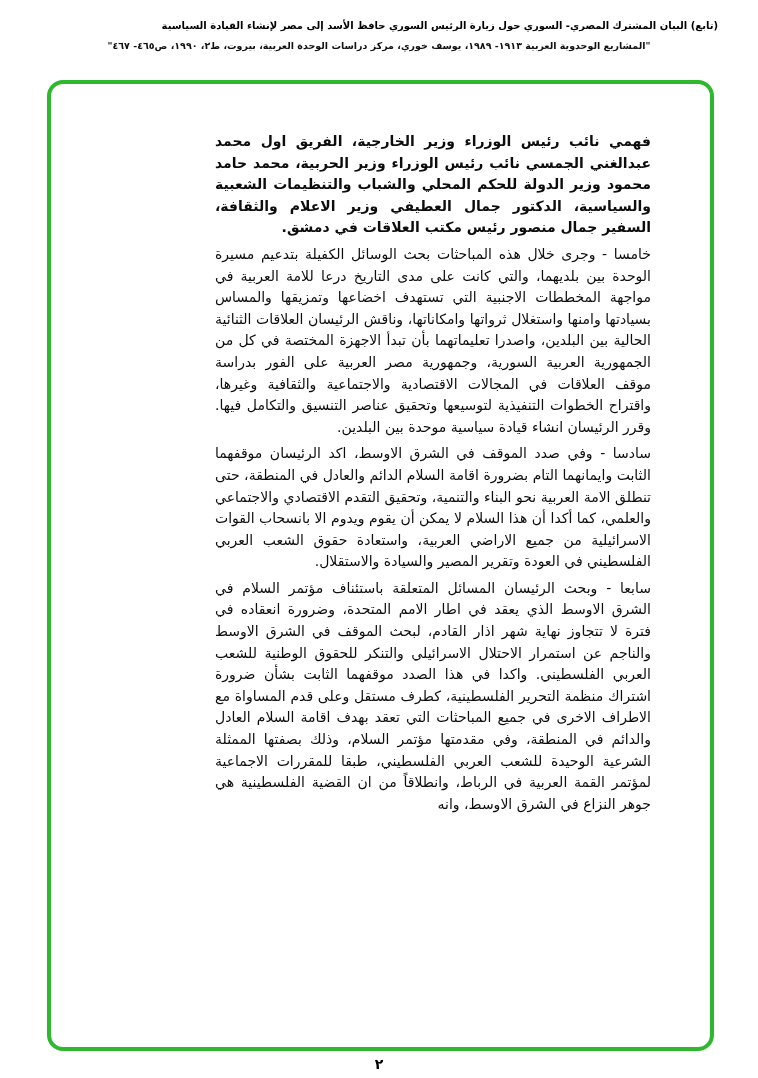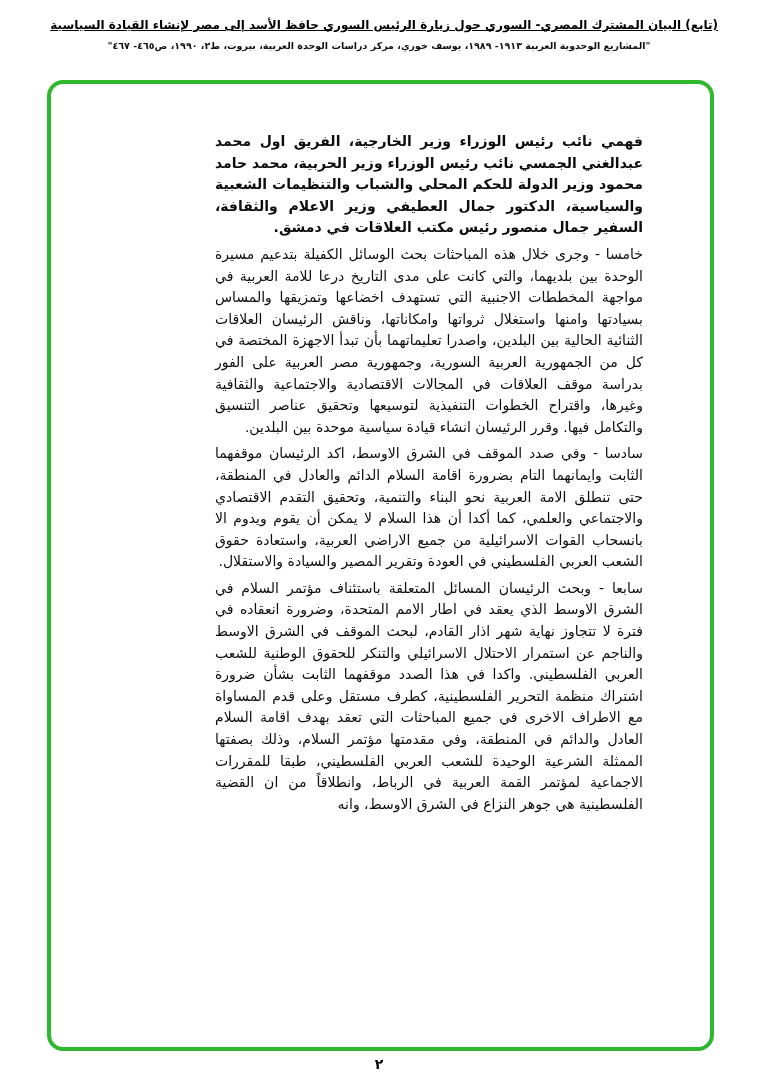--- a/index.html
+++ b/index.html
@@ -13,26 +13,25 @@
     color: #000;
   }
   .header {
     position: absolute;
     top: 16px;
     left: 40px;
     right: 40px;
     direction: rtl;
   }
   .title {
-    font-size: 12px;
+    font-size: 10px;
     font-weight: bold;
     line-height: 19px;
     text-align: right;
     color: #000;
-    text-decoration: underline;
   }
   .citation {
     margin-top: 5px;
     font-size: 9.5px;
     font-weight: bold;
     text-align: center;
     color: #111;
   }
   .frame {
     position: absolute;
@@ -48,21 +47,21 @@
     position: absolute;
     top: 131px;
     left: 215px;
     width: 440px;
     direction: rtl;
     text-align: justify;
     font-size: 14px;
     line-height: 21.6px;
     color: #0d0d0d;
   }
-  .body-text p { margin: 0 12px 5px 0; }
+  .body-text p { margin: 0 4px 5px 0; }
   .body-text p.lead { font-weight: bold; }
   .page-num {
     position: absolute;
     bottom: 6px;
     left: 0;
     right: 0;
     text-align: center;
     font-size: 14px;
     font-weight: bold;
     color: #000;

